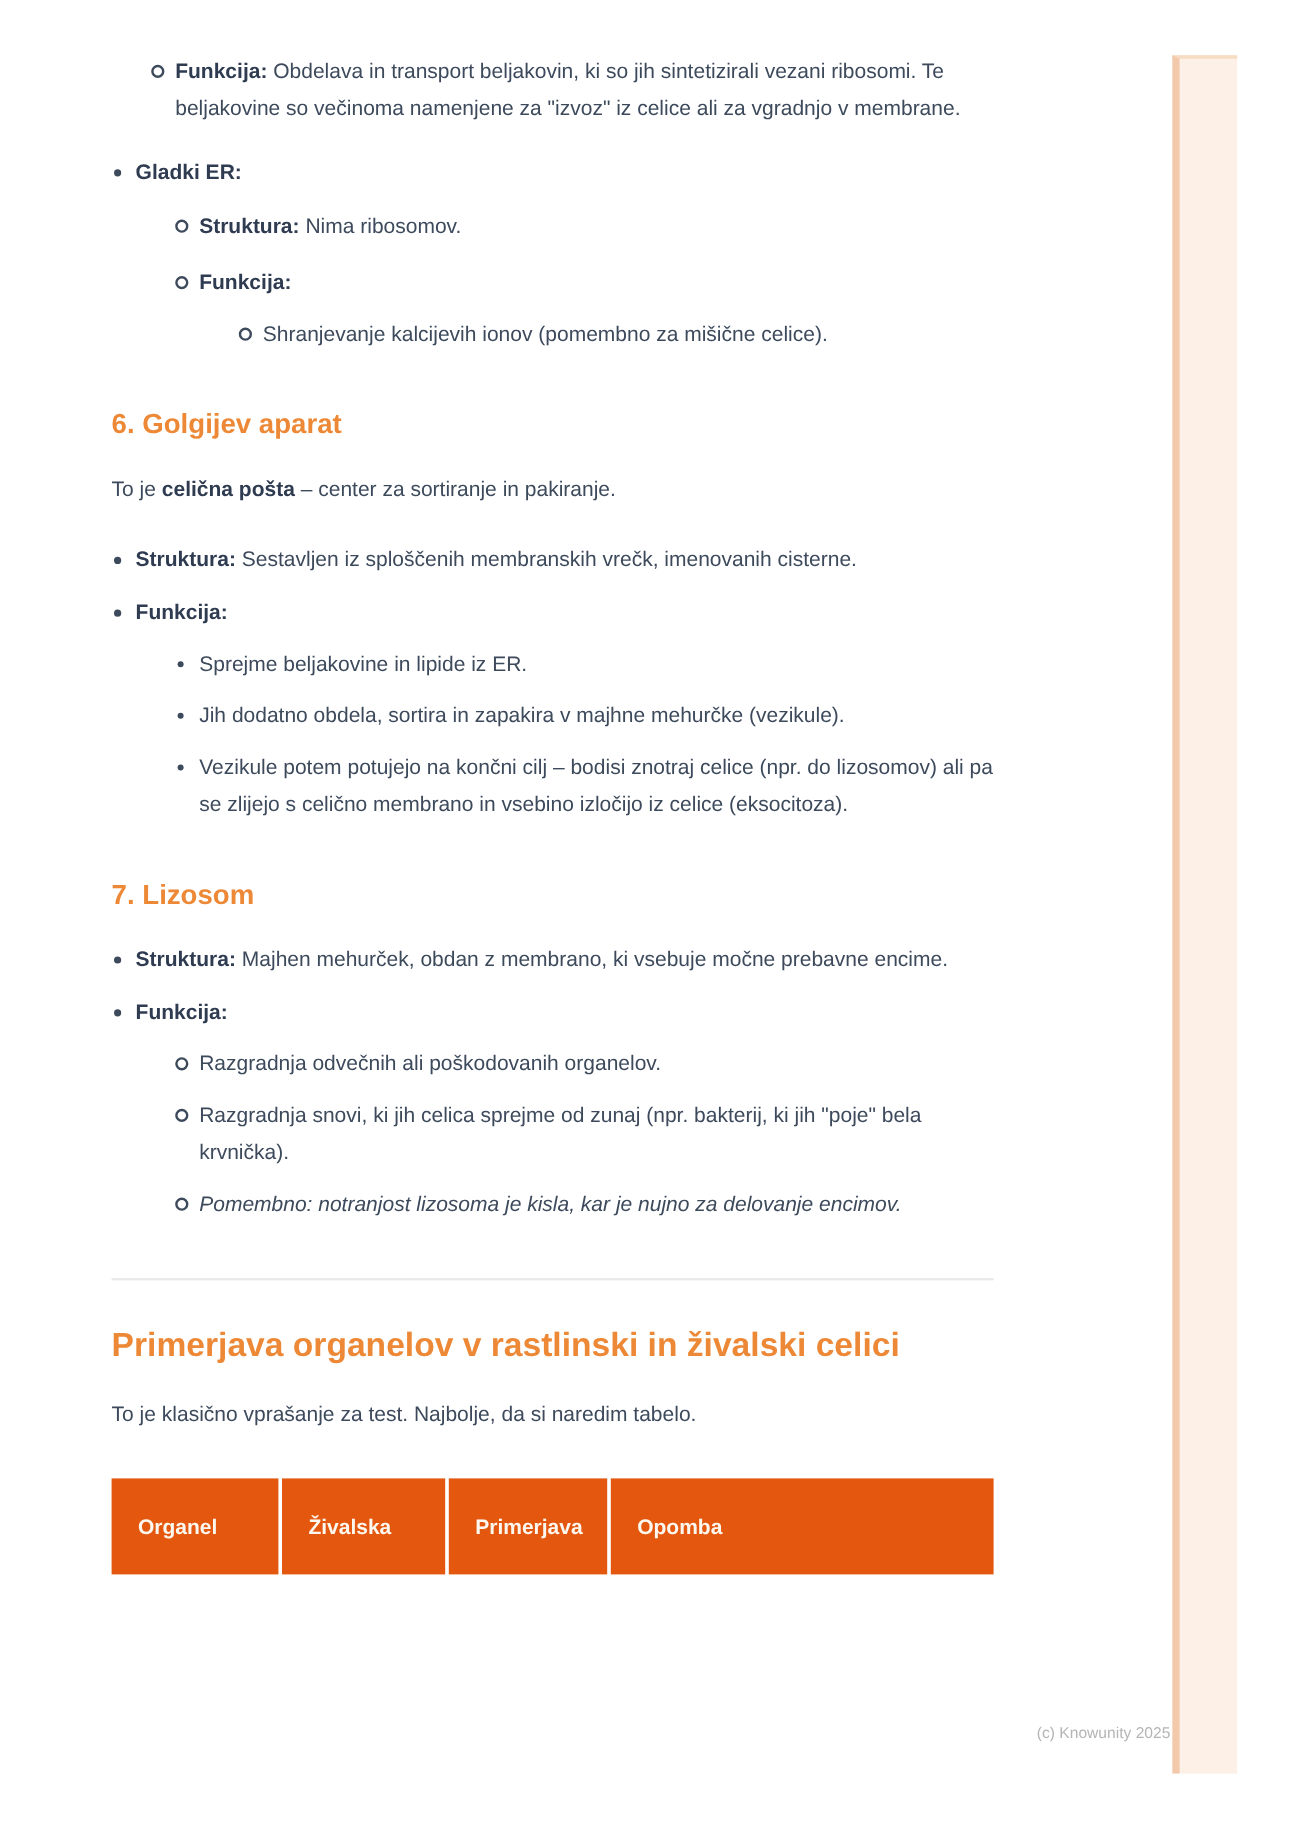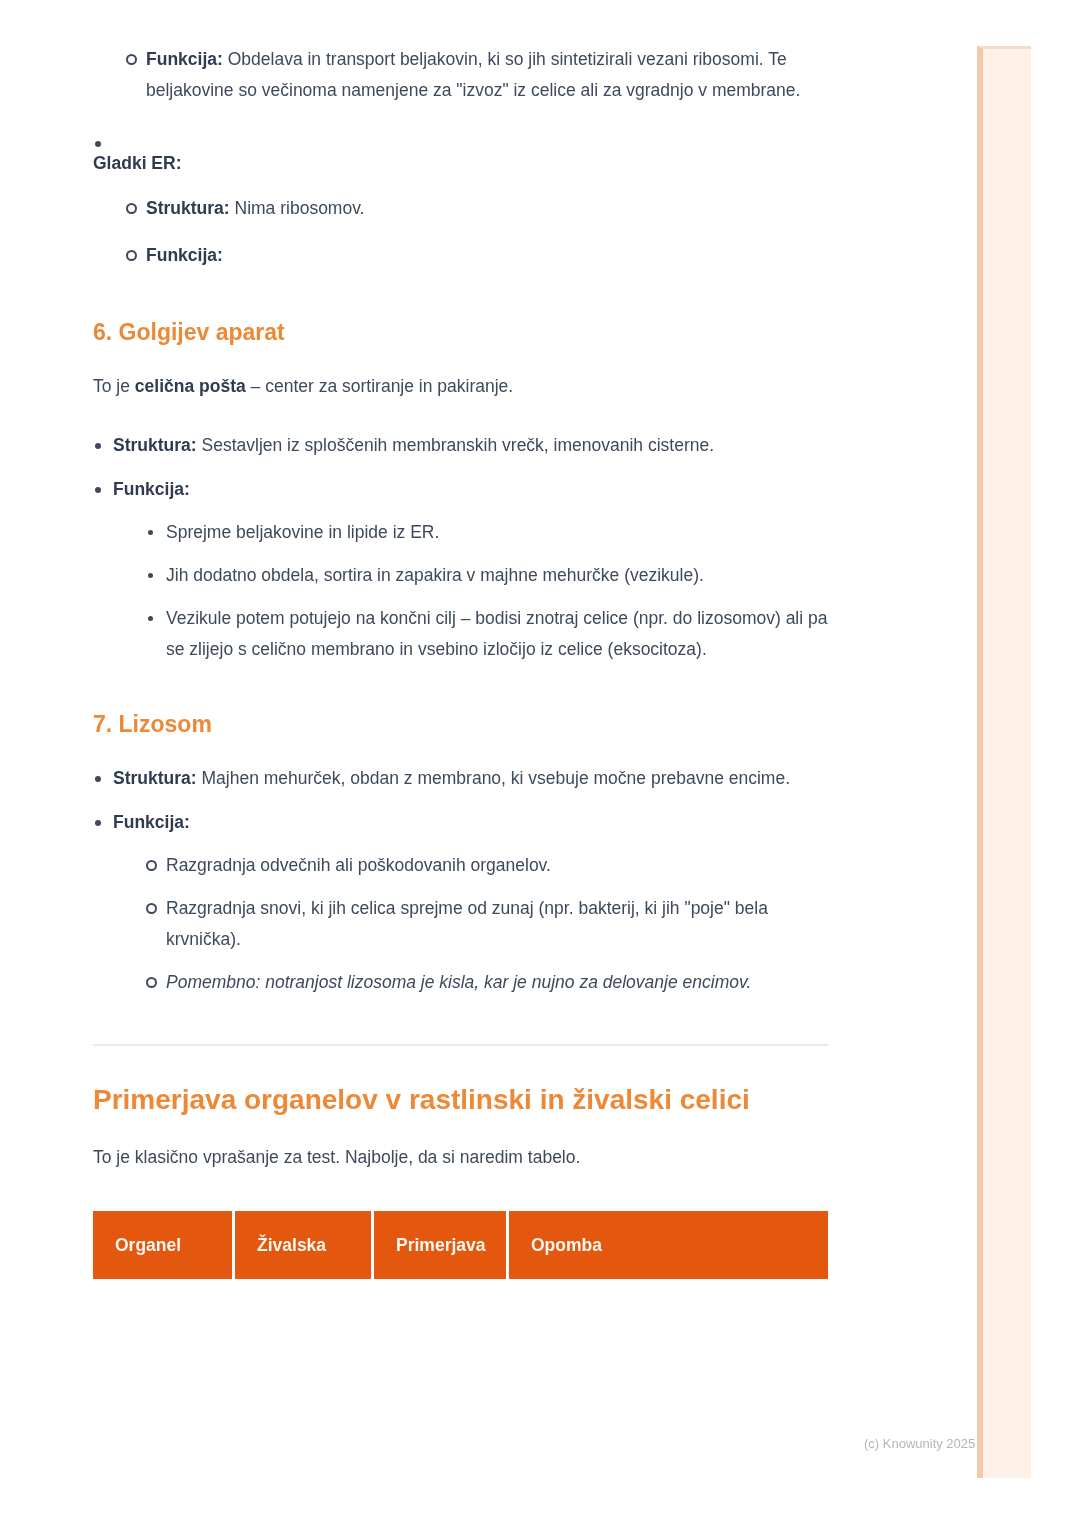--- a/index.html
+++ b/index.html
@@ -24,29 +24,29 @@
   p,li,.txt{font-size:17.5px;line-height:31px;}
   ul{list-style:none;margin:0;padding:0;}
   .li{display:flex;align-items:flex-start;margin-top:12px;}
   .bullet{flex:0 0 20px;width:20px;display:flex;justify-content:flex-start;}
   .dot{width:6px;height:6px;border-radius:50%;background:#3d4a5c;margin-top:13px;margin-left:2px;}
   .dot.small{width:5px;height:5px;margin-top:13px;}
   .ring{width:7px;height:7px;border:2px solid #3d4a5c;border-radius:50%;margin-top:10px;box-sizing:content-box;}
   .txt{flex:1;}
   .indent2{padding-left:33px;}
   .indent3{padding-left:33px;}
-  .gap-top-lg{margin-top:22px;flex-direction:column;}
+  .gap-top-lg{margin-top:22px;}
   .sub{margin-top:2px;}
   h1,h2{color:#ed8936;font-weight:700;margin:0;}
   h2{font-size:23px;line-height:30px;margin-top:44px;margin-bottom:24px;}
   h1{font-size:28px;line-height:36px;margin-top:36px;margin-bottom:24px;}
   p{margin:0 0 28px 0;}
   .first-block{margin-top:0;}
   .divider{border:none;height:2px;background:#e9e9e9;margin:46px 0 0 0;width:100%;}
-  .tbl{display:flex;gap:3px;height:68px;margin-top:38px;text-align:center;}
+  .tbl{display:flex;gap:3px;height:80px;margin-top:38px;text-align:center;}
   .tbl .cell{
     background:#e4570f;color:#fdf8ef;font-weight:700;font-size:17.5px;
     display:flex;align-items:center;padding-left:22px;box-sizing:border-box;
   }
   .c1{width:139px;} .c2{width:136px;} .c3{width:132px;} .c4{flex:1;}
   .italic{font-style:italic;}
 </style>
 </head>
 <body>
 
@@ -84,20 +84,26 @@
               <span>Nima ribosomov.</span>
             </div>
           </li>
           <li class="li" style="margin-top:16px;">
             <span class="bullet">
                 <span class="ring"></span>
               </span>
             <div class="txt">
               <b>Funkcija:</b>
               <ul class="indent3 sub">
+                <li class="li">
+                  <span class="bullet">
+                      <span class="ring"></span>
+                    </span>
+                  <div class="txt">Shranjevanje kalcijevih ionov (pomembno za mišične celice).</div>
+                </li>
               </ul>
             </div>
           </li>
         </ul>
       </div>
     </li>
   </ul>
 
   <h2>6. Golgijev aparat</h2>
   <p><span>To je </span><b>celična pošta</b><span> – center za sortiranje in pakiranje.</span></p>

